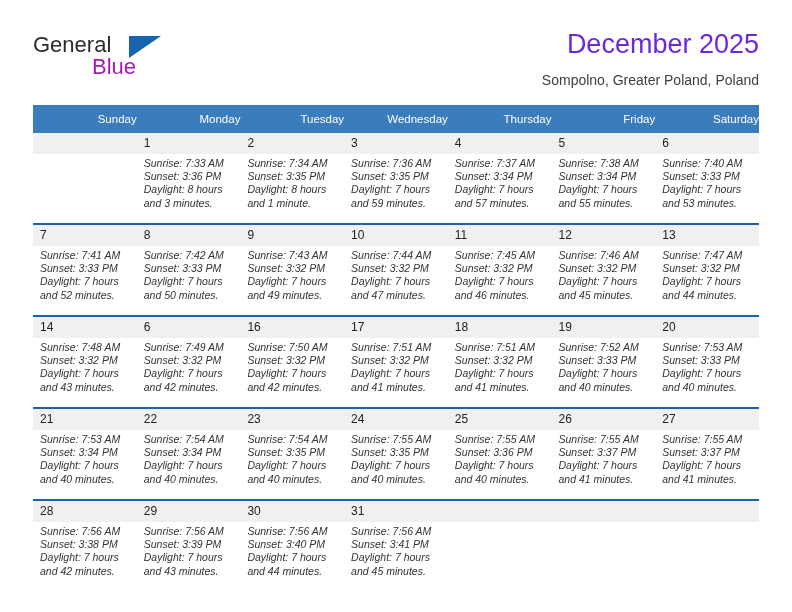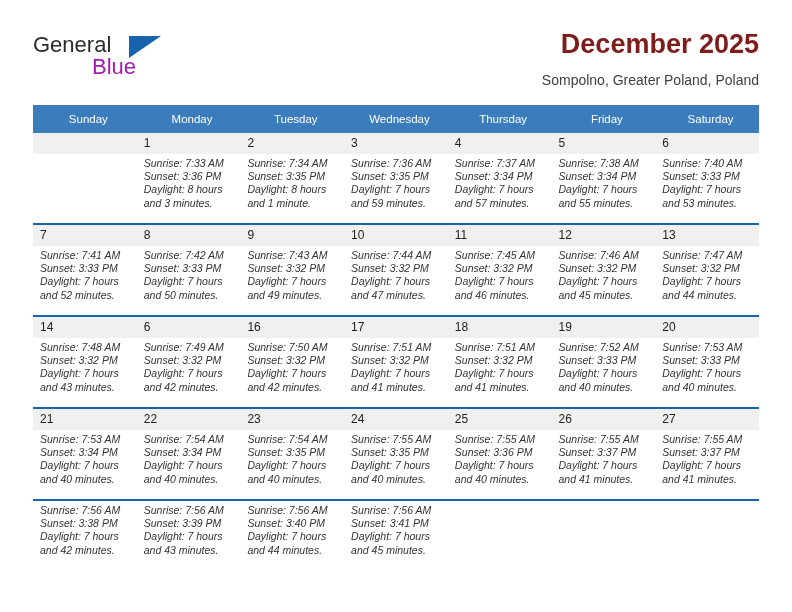--- a/index.html
+++ b/index.html
@@ -67,24 +67,24 @@
   }
 
   .title-block {
     position: absolute;
     right: 0px;
     top: 0px;
     text-align: right;
   }
   .cal-title {
     font-size: 27px;
-    color: #7f1d1d;
+    color: #6d28d9;
     line-height: 32px;
     white-space: nowrap;
-    font-weight: bold;
+    font-weight: normal;
   }
   .cal-subtitle {
     font-size: 14px;
     color: #404040;
     line-height: 20px;
     margin-top: 10px;
     white-space: nowrap;
     font-weight: normal;
   }
 
@@ -97,21 +97,21 @@
     border-collapse: collapse;
     table-layout: fixed;
   }
   .calendar col { width: 103.71px; }
 
   .calendar thead th {
     background: #3b7cbd;
     color: #ffffff;
     font-size: 11.5px;
     font-weight: normal;
-    text-align: center;
+    text-align: right;
     padding: 5px 0 5px 7px;
     height: 18px;
     vertical-align: middle;
   }
 
   .week-sep td {
     padding: 0;
     height: 2px;
     background: #1763ad;
   }
@@ -395,20 +395,29 @@
           <td>
             <span class="line">Sunrise: 7:55 AM</span>
             <span class="line">Sunset: 3:37 PM</span>
             <span class="line">Daylight: 7 hours</span>
             <span class="line">and 41 minutes.</span>
           </td>
         </tr>
         <tr class="week-sep">
           <td colspan="7"></td>
         </tr>
+        <tr class="daynum-row">
+          <td>28</td>
+          <td>29</td>
+          <td>30</td>
+          <td>31</td>
+          <td class="empty"></td>
+          <td class="empty"></td>
+          <td class="empty"></td>
+        </tr>
         <tr class="detail-row">
           <td>
             <span class="line">Sunrise: 7:56 AM</span>
             <span class="line">Sunset: 3:38 PM</span>
             <span class="line">Daylight: 7 hours</span>
             <span class="line">and 42 minutes.</span>
           </td>
           <td>
             <span class="line">Sunrise: 7:56 AM</span>
             <span class="line">Sunset: 3:39 PM</span>

